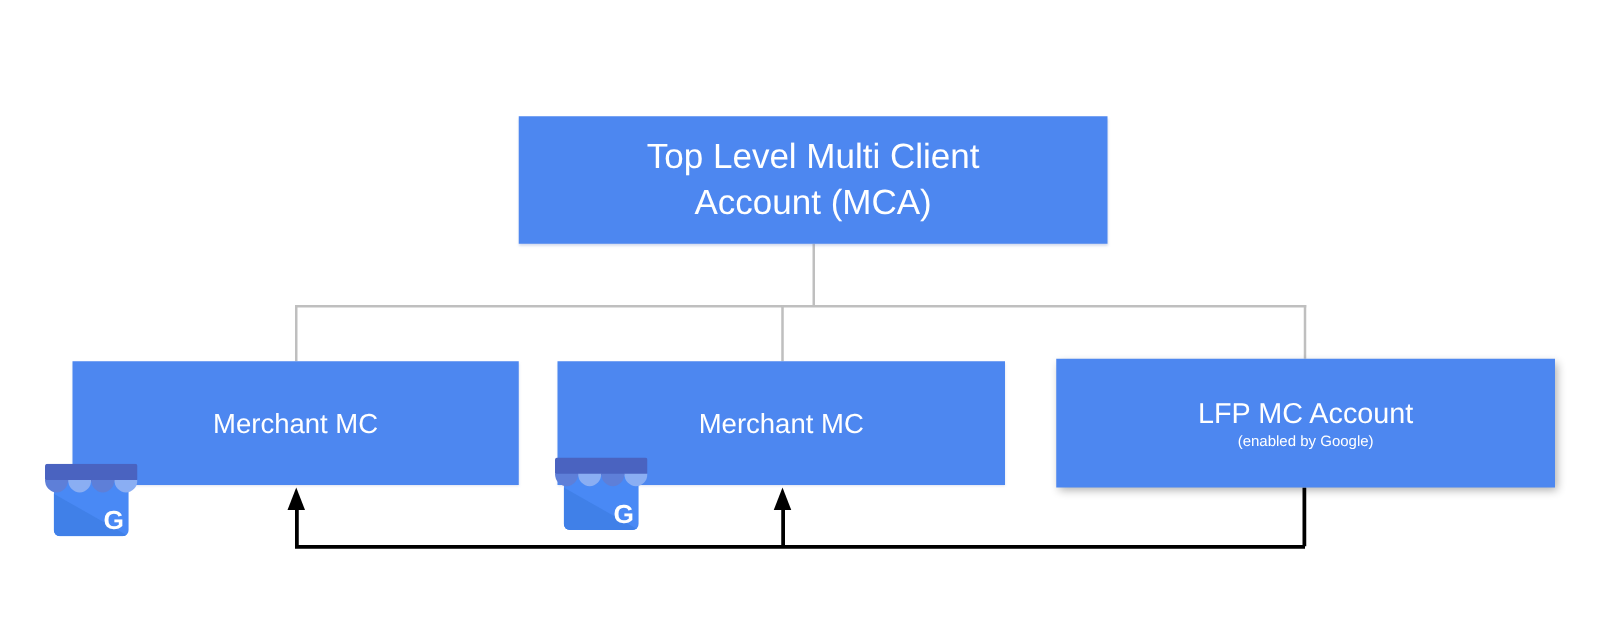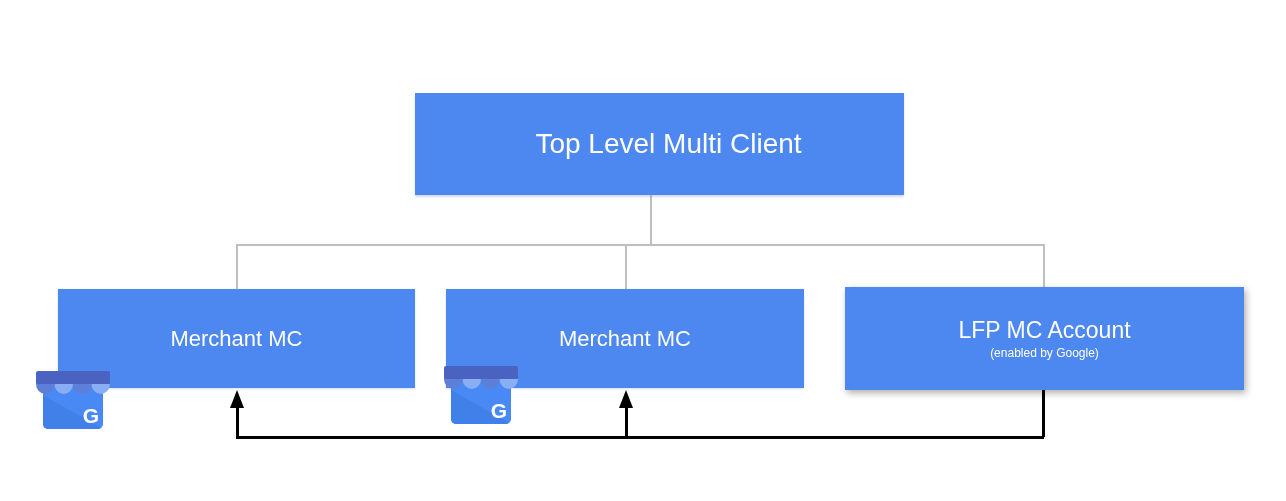--- a/index.html
+++ b/index.html
@@ -19,21 +19,20 @@
     flex-direction: column;
     align-items: center;
     justify-content: center;
     text-align: center;
     line-height: 1.32;
   }
   .node-root {
     left: 415px; top: 93px; width: 471px; height: 102px;
     font-size: 28px;
     box-shadow: 0 2px 2px rgba(130,150,200,0.35);
-    padding-left: 18px;
   }
   .node-sub1 { left: 58px;  top: 289px; width: 357px; height: 99px; font-size: 22px;
     box-shadow: 0 1px 2px rgba(130,150,200,0.3); }
   .node-sub2 { left: 446px; top: 289px; width: 358px; height: 99px; font-size: 22px;
     box-shadow: 0 1px 2px rgba(130,150,200,0.3); }
   .node-lfp  { left: 845px; top: 287px; width: 399px; height: 103px; font-size: 23px;
     box-shadow: 2px 3px 7px rgba(0,0,0,0.32); }
   .node-lfp .line-2 { font-size: 12px; }
 
   .tree-line { position: absolute; background: #BFBFBF; }
@@ -61,20 +60,21 @@
 
   <div class="flow-line" style="left: 1042px; top: 390px; width: 2.5px; height: 47px; background: rgb(0, 0, 0);"></div>
   <div class="flow-line" style="left: 236px; top: 436px; width: 808px; height: 2.5px; background: rgb(0, 0, 0);"></div>
   <div class="flow-line" style="left: 236px; top: 406px; width: 2.5px; height: 31px; background: rgb(0, 0, 0);"></div>
   <div class="arrow-up" style="left: 230px; top: 390px; border-bottom-color: rgb(0, 0, 0);"></div>
   <div class="flow-line" style="left: 625px; top: 406px; width: 2.5px; height: 31px; background: rgb(0, 0, 0);"></div>
   <div class="arrow-up" style="left: 619px; top: 390px; border-bottom-color: rgb(0, 0, 0);"></div>
 
   <div class="node node-root" style="background: rgb(77, 135, 240); color: rgb(255, 255, 255);">
     <span class="line-1">Top Level Multi Client</span>
+    <span class="line-2">Account (MCA)</span>
   </div>
 
   <div class="node node-sub1" style="background: rgb(77, 135, 240); color: rgb(255, 255, 255);">
     <span class="line-1">Merchant MC</span>
   </div>
 
   <div class="node node-sub2" style="background: rgb(77, 135, 240); color: rgb(255, 255, 255);">
     <span class="line-1">Merchant MC</span>
   </div>
 

